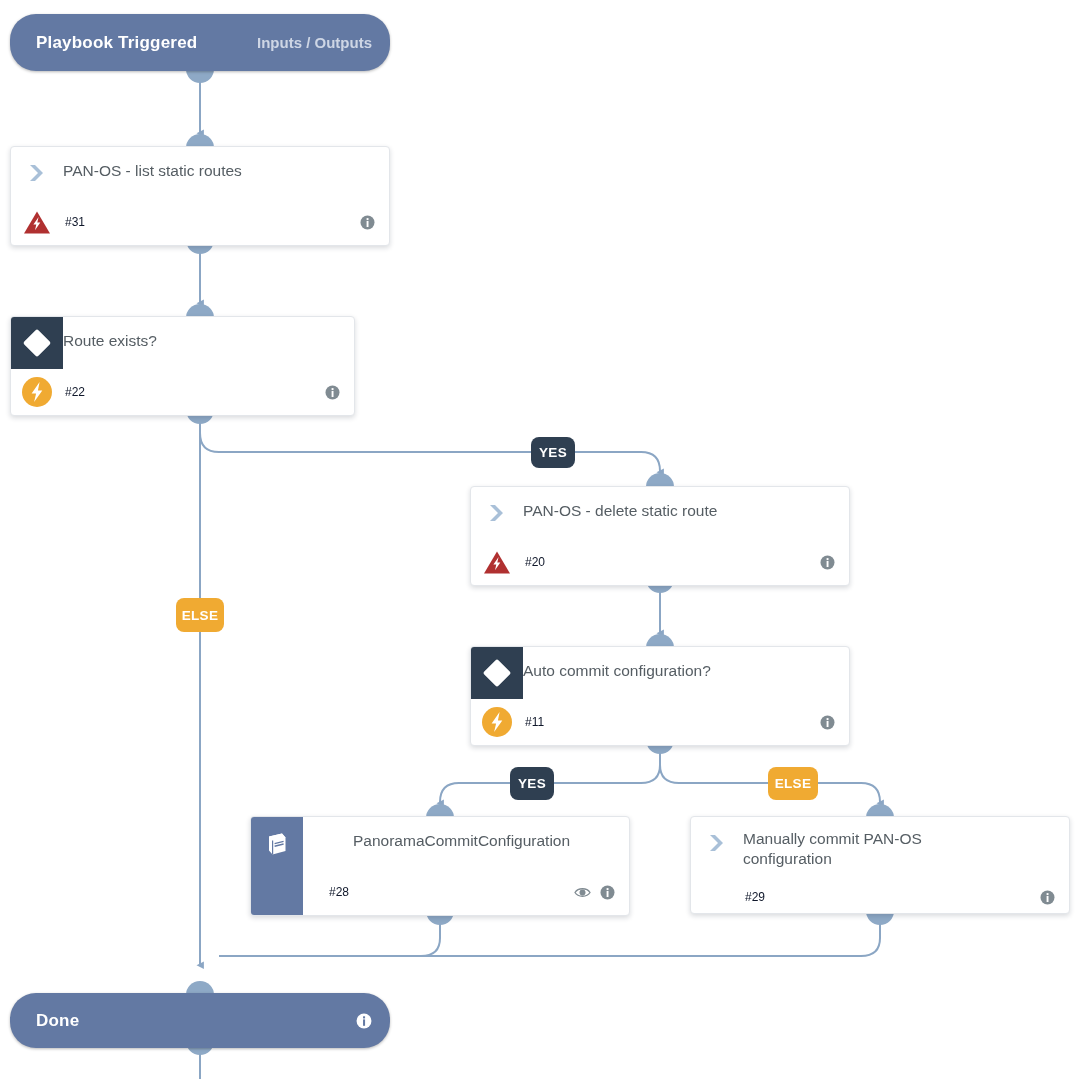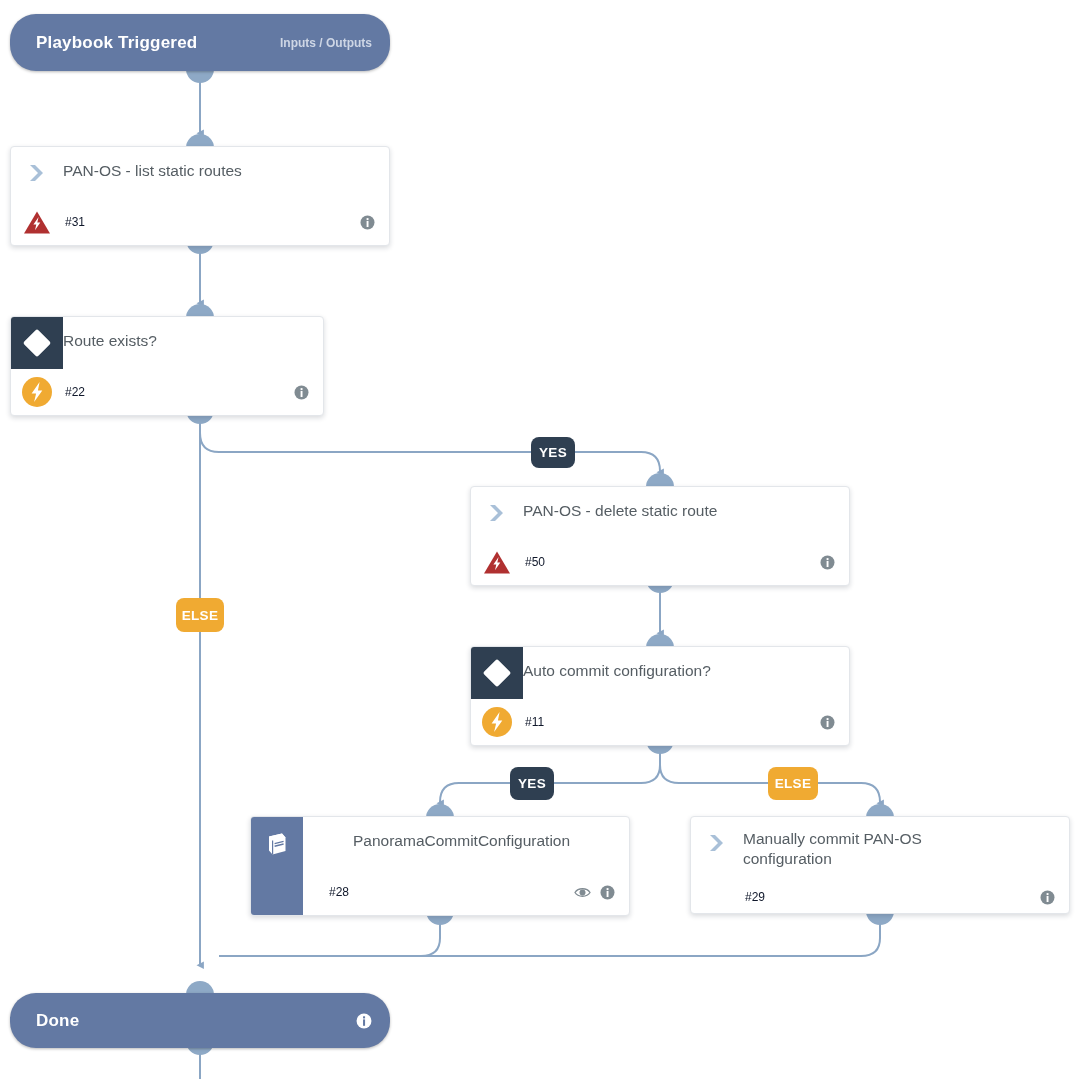--- a/index.html
+++ b/index.html
@@ -25,21 +25,21 @@
     color:#ffffff;
   }
   .terminal .t-title{
     font-size:17px;font-weight:bold;letter-spacing:.2px;
     white-space:nowrap;
   }
   .terminal .t-right{
     margin-left:auto;display:flex;align-items:center;gap:10px;
   }
   .terminal .t-sub{
-    font-size:12px;font-weight:bold;color:#ced6e5;white-space:nowrap;margin-left:36px;
+    font-size:15px;font-weight:bold;color:#ced6e5;white-space:nowrap;margin-left:36px;
   }
 
   
   .card{
     position:absolute;
     background:#ffffff;
     border:1px solid #e3e6ea;
     border-radius:4px;
     box-shadow:0 2px 5px rgba(20,30,50,.16);
     box-sizing:border-box;
@@ -201,21 +201,21 @@
       <span class="card-actions">
         <svg class="info" width="15" height="15" viewBox="0 0 15 15">
           <circle cx="7.5" cy="7.5" r="7" fill="#808b92"></circle>
           <rect x="6.6" y="6" width="1.9" height="6" fill="#ffffff"></rect>
           <rect x="6.6" y="3.1" width="1.9" height="2" fill="#ffffff"></rect>
         </svg>
       </span>
     </div>
   </div>
 
-  <div class="card" style="left:10px;top:316px;width:314px;height:100px;">
+  <div class="card" style="left:10px;top:316px;width:345px;height:100px;">
     <div class="row-top">
       <div class="icon-slot" style="width:52px;">
         <div class="blk-dark">
           <div class="diamond"></div>
         </div>
       </div>
       <div class="card-title">Route exists?</div>
     </div>
     <div class="row-bot">
       <div class="icon-slot-bot">
@@ -244,21 +244,21 @@
       </div>
       <div class="card-title">PAN-OS - delete static route</div>
     </div>
     <div class="row-bot">
       <div class="icon-slot-bot">
         <svg class="warn" width="28" height="25" viewBox="0 0 28 25">
           <path d="M14,1.5 L27,23.5 L1,23.5 Z" fill="#b03030"></path>
           <path d="M15.6,7 L10.4,14.6 L13.3,14.6 L12,20.3 L17.3,12.6 L14.3,12.6 Z" fill="#ffffff"></path>
         </svg>
       </div>
-      <span class="card-id">#50</span>
+      <span class="card-id">#20</span>
       <span class="card-actions">
         <svg class="info" width="15" height="15" viewBox="0 0 15 15">
           <circle cx="7.5" cy="7.5" r="7" fill="#808b92"></circle>
           <rect x="6.6" y="6" width="1.9" height="6" fill="#ffffff"></rect>
           <rect x="6.6" y="3.1" width="1.9" height="2" fill="#ffffff"></rect>
         </svg>
       </span>
     </div>
   </div>
 

